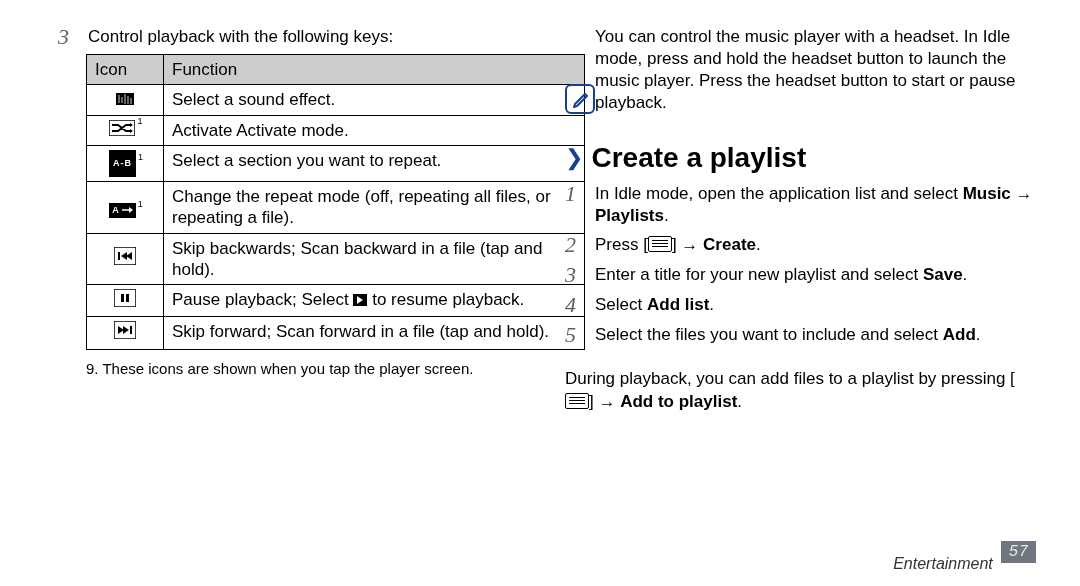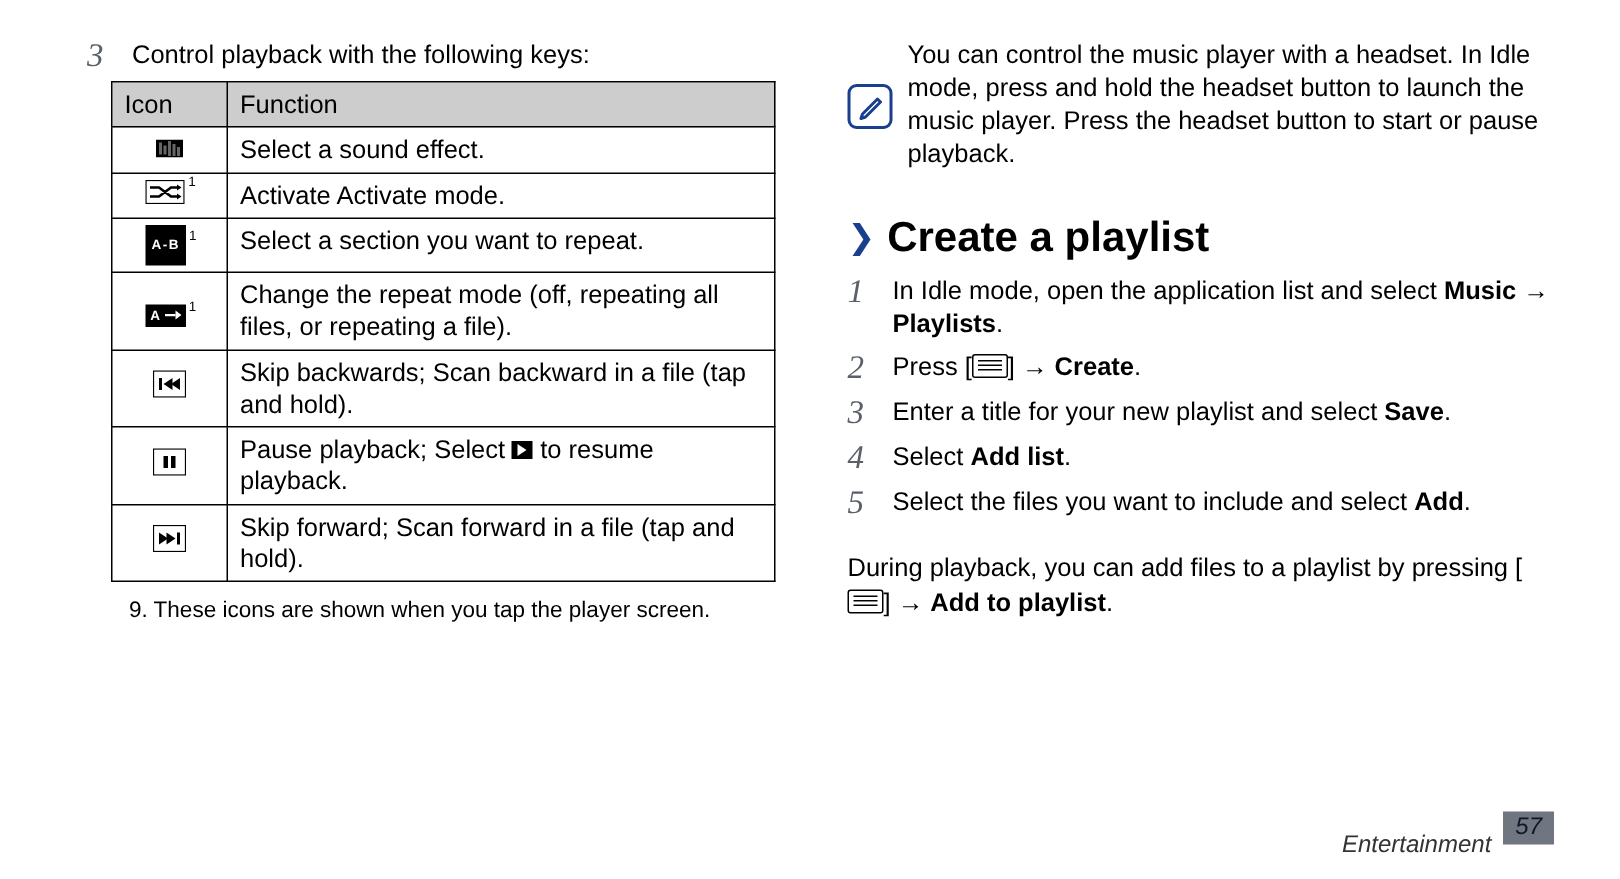--- a/index.html
+++ b/index.html
@@ -39,22 +39,22 @@
     font-size: 22px;
     color: #5a5f68;
     line-height: 1;
     min-width: 18px;
   }
   .step-text {
     flex: 1;
   }
   table.icon-table {
     border-collapse: collapse;
-    width: 443px;
-    margin-left: 16px;
+    width: 499px;
+    margin-left: 28px;
     margin-top: 6px;
     font-size: 17px;
   }
   table.icon-table th, table.icon-table td {
     border: 1px solid #000;
     padding: 4px 8px;
     vertical-align: top;
     text-align: left;
     font-weight: normal;
   }
@@ -73,22 +73,21 @@
     left: 2px;
   }
   .footnote {
     margin-left: 28px;
     margin-top: 10px;
     font-size: 15px;
   }
   
   .note-box {
     display: flex;
-    align-items: center;
-    gap: 10px;
+    align-items: flex-end;
   }
   .note-icon {
     width: 26px;
     height: 26px;
     border: 2px solid #1a3f8f;
     border-radius: 6px;
     display: flex;
     align-items: center;
     justify-content: center;
     flex-shrink: 0;
@@ -145,23 +144,24 @@
     align-items: center;
     gap: 8px;
   }
   .footer .section {
     font-style: italic;
     color: #333;
     margin-top: 24px;
   }
   .footer .pagenum {
     background: #6f7680;
-    color: #0f172a;
+    color: #e5e5e5;
     padding: 1px 8px;
     font-style: italic;
+    font-family: Liberation Mono, monospace;
   }
   b, strong { font-weight: bold; }
   .play-tri {
     display:inline-block;
     width:14px; height:12px;
     background:#000;
     position:relative;
     vertical-align:-1px;
   }
   .play-tri::after{

